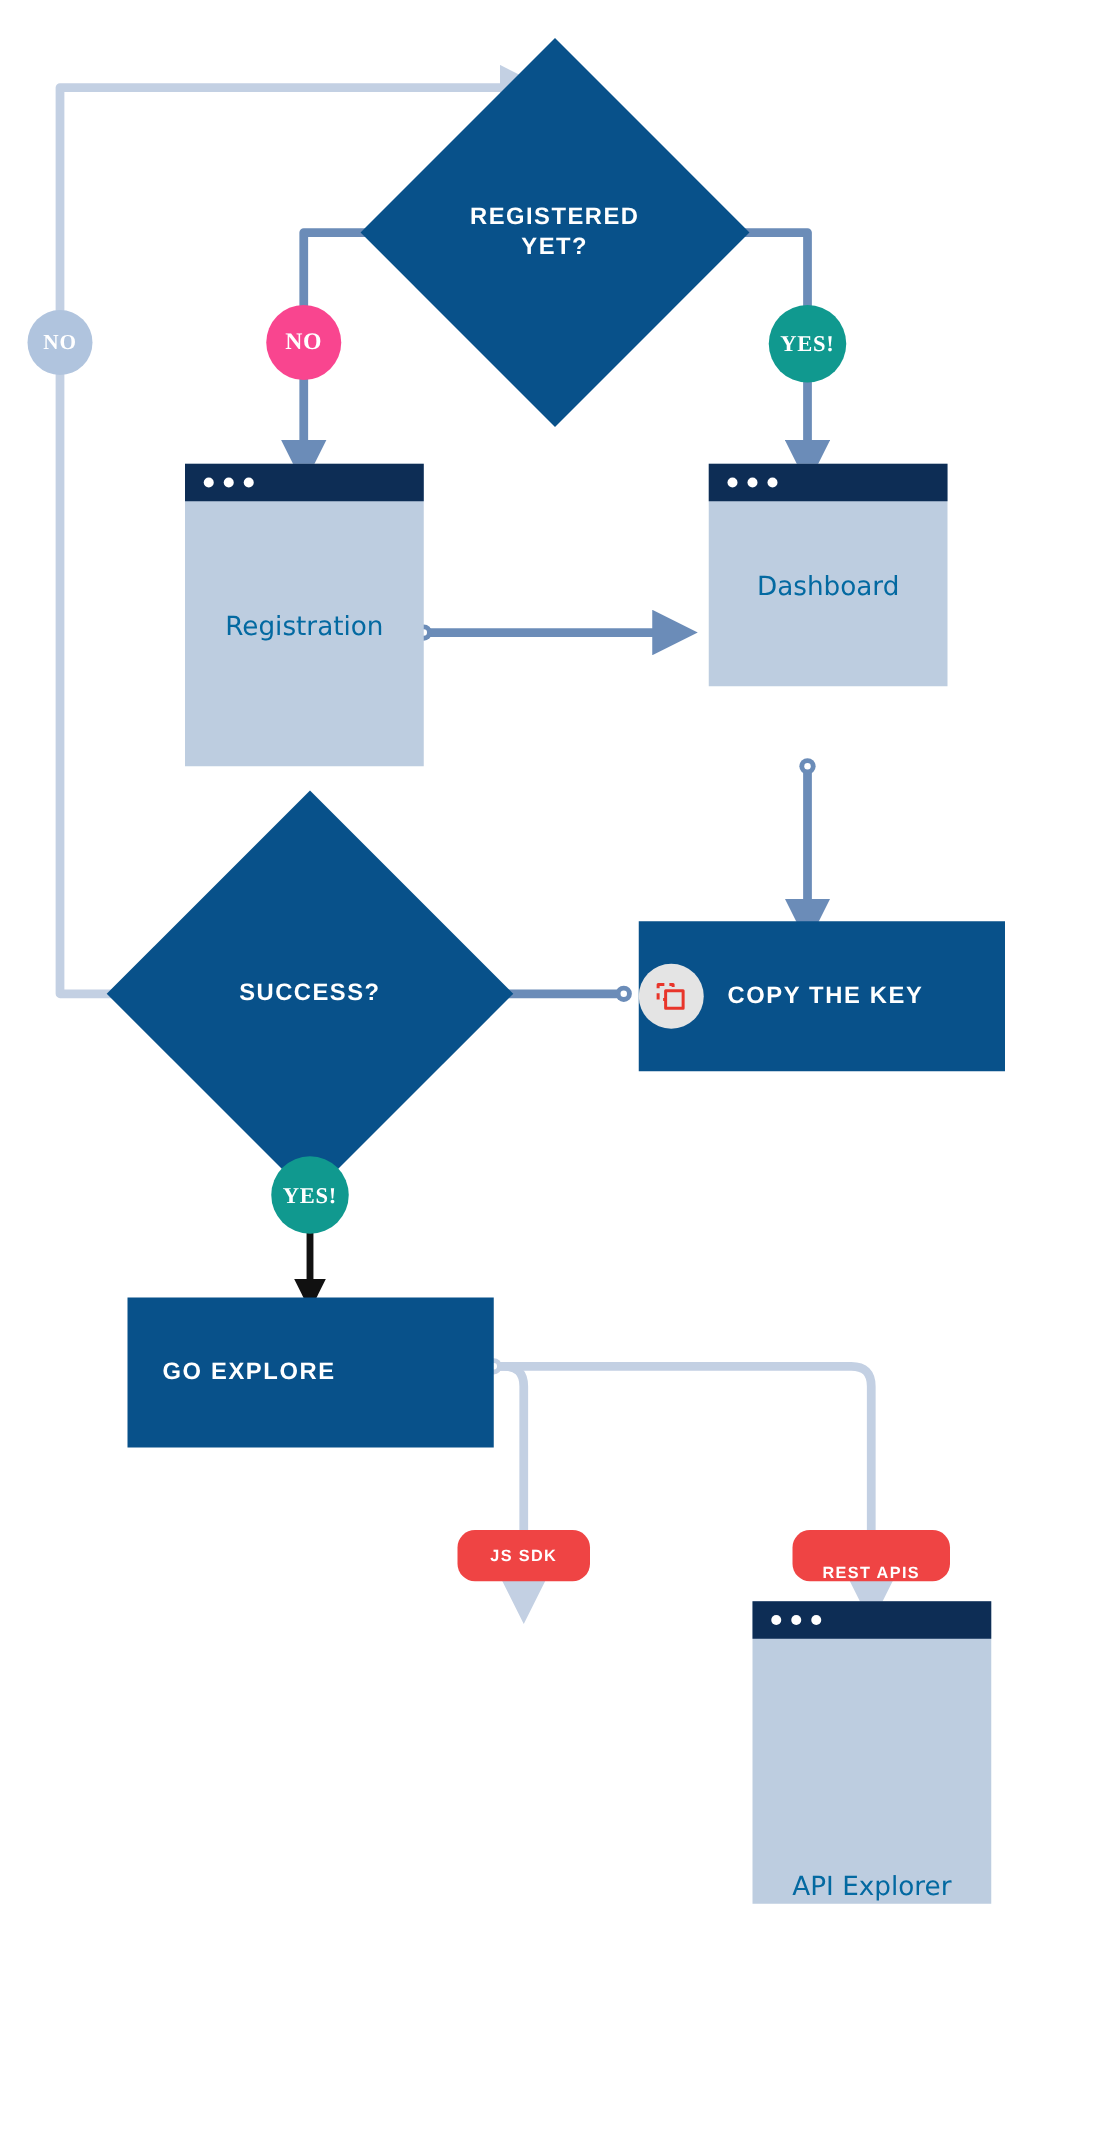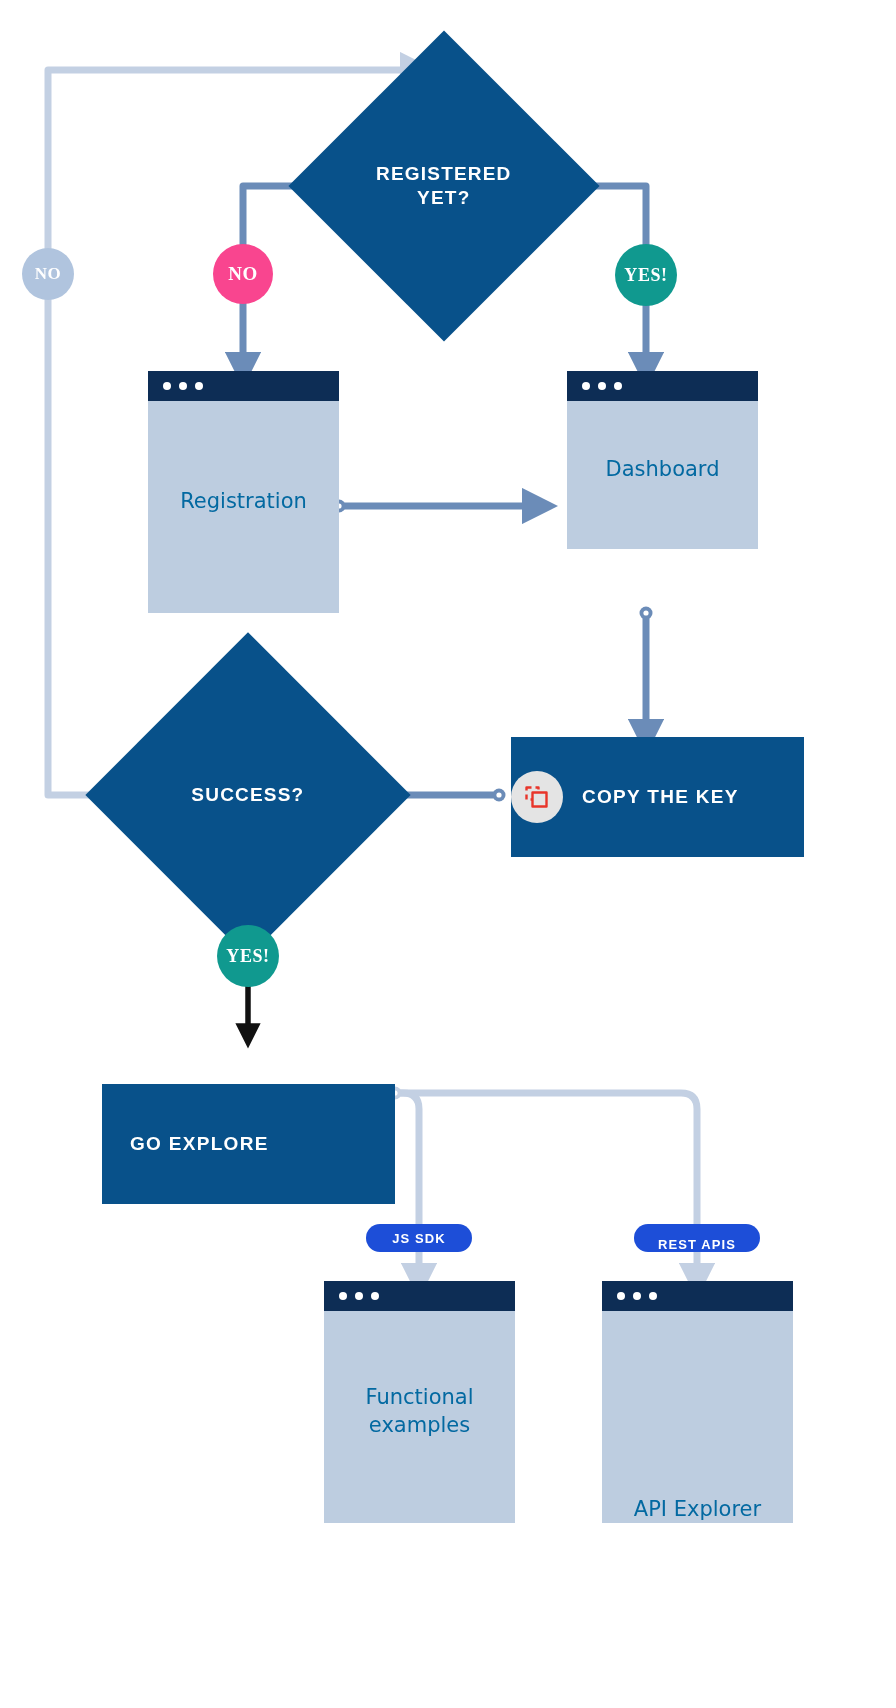--- a/index.html
+++ b/index.html
@@ -94,29 +94,29 @@
     color:#ffffff;
     font-weight:bold;
     letter-spacing:0.6px;
     font-family:Liberation Serif, serif;
   }
 
   
   .pill{
     position:absolute;
     border-radius:14px;
-    background:#1d4ed8;
+    background:#ef4444;
     color:#ffffff;
     font-weight:bold;
     font-size:13px;
     letter-spacing:1.1px;
     display:flex;
     align-items:center;
     justify-content:center;
-    height:28px;
+    height:41px;
   }
 
   
   .copycircle{
     width:52px;height:52px;border-radius:50%;
     background:#e4e4e4;
     display:flex;align-items:center;justify-content:center;
     flex:0 0 auto;
   }
 </style>
@@ -203,33 +203,24 @@
   <div class="solidbox" style="left:499px; top:737px; width:293px; height:120px; gap:19px; box-sizing:border-box;margin-left:12px;">
     <span class="copycircle">
       <svg width="26" height="26" viewBox="0 0 26 26" xmlns="http://www.w3.org/2000/svg">
         <path d="M2.5 3.5 h12 v12 h-12 z" fill="none" stroke="#e8352a" stroke-width="2.4" stroke-linejoin="round" stroke-dasharray="5 4"></path>
         <rect x="8.5" y="8.5" width="14" height="14" fill="#e4e4e4" stroke="#e8352a" stroke-width="2.4" stroke-linejoin="round"></rect>
       </svg>
     </span>
     <span class="blabel">COPY THE KEY</span>
   </div>
 
-  <div class="solidbox" style="left:102px; top:1084px; width:293px; height:120px; padding-left:28px; box-sizing:border-box;">
+  <div class="solidbox" style="left:102px; top:1038px; width:293px; height:120px; padding-left:28px; box-sizing:border-box;">
     <span class="blabel">GO EXPLORE</span>
   </div>
 
-  <div class="browser" style="left:324px; top:1281px; width:191px; height:242px;">
-    <div class="titlebar">
-      <span class="dot"></span>
-      <span class="dot"></span>
-      <span class="dot"></span>
-    </div>
-    <span class="btext" style="margin-top:18px;">Functional
-examples</span>
-  </div>
 
   <div class="browser" style="left:602px; top:1281px; width:191px; height:242px;justify-content:flex-end;">
     <div class="titlebar">
       <span class="dot"></span>
       <span class="dot"></span>
       <span class="dot"></span>
     </div>
     <span class="btext" style="margin-top:18px;">API Explorer</span>
   </div>
 

